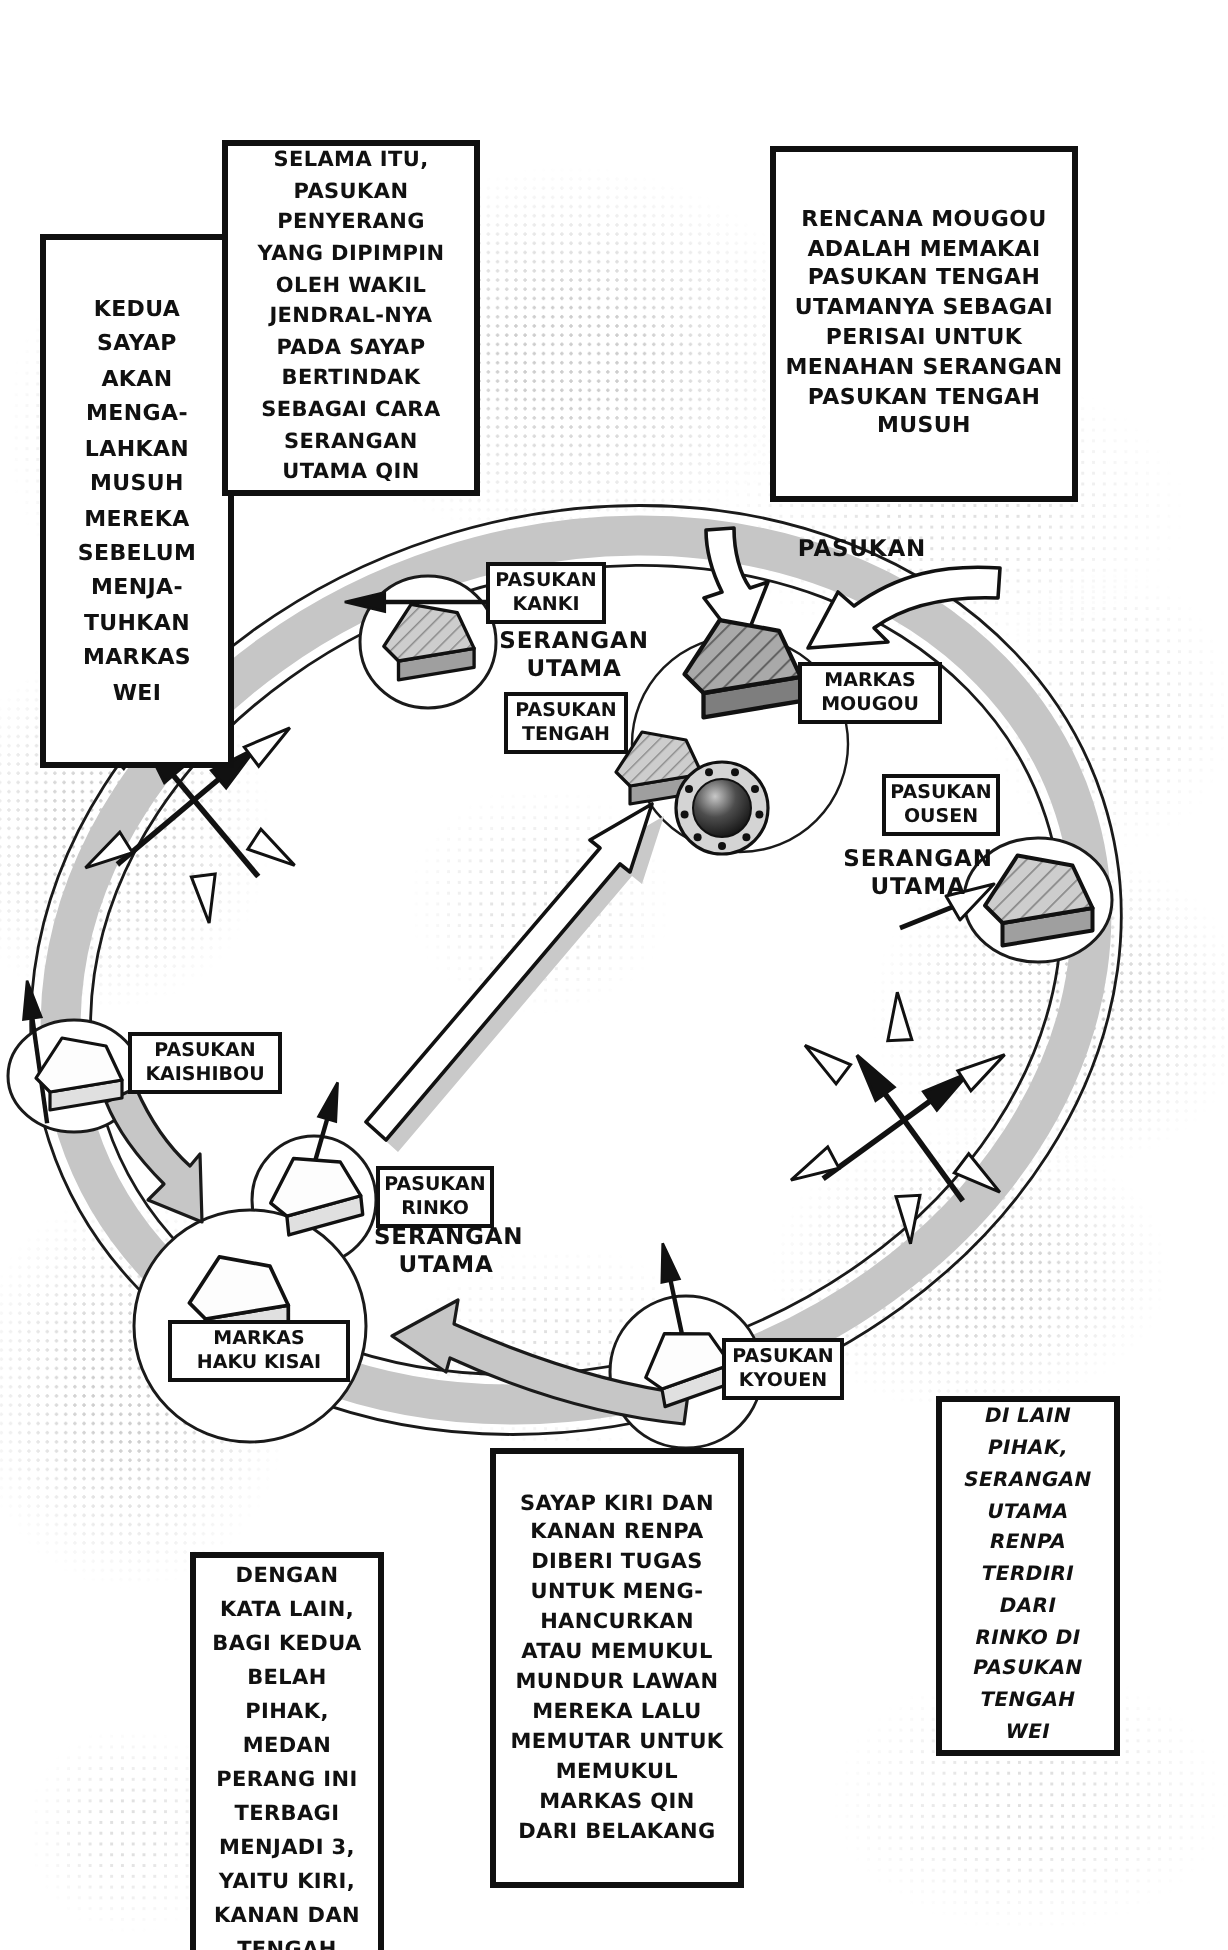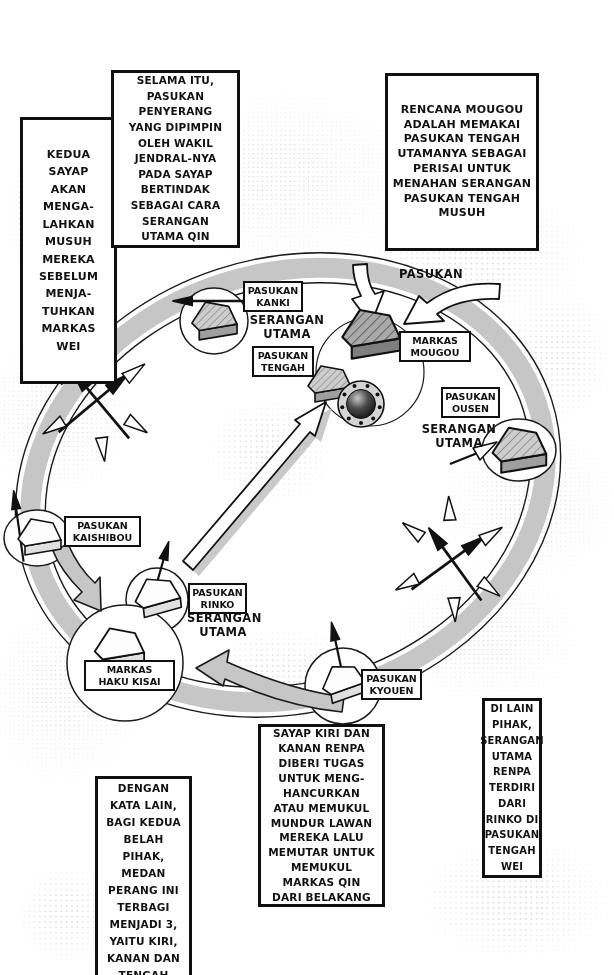--- a/index.html
+++ b/index.html
@@ -14,22 +14,22 @@
   .tex.f{opacity:.26;background-size:5.4px 5.4px;}
   svg{position:absolute;left:0;top:0;}
   
   .nbox{position:absolute;box-sizing:border-box;background:#fff;border:3px solid #101010;
         font-weight:bold;text-align:center;white-space:pre-line;
         display:flex;align-items:center;justify-content:center;letter-spacing:.2px;}
   #box-kedua  {left:20px; top:117px;width:97px; height:267px;font-size:11px;  line-height:17.4px;}
   #box-selama {left:111px;top:70px; width:129px;height:178px;font-size:10.5px;line-height:15.6px;}
   #box-rencana{left:385px;top:73px; width:154px;height:178px;font-size:11px;  line-height:14.8px;}
   #box-dengan {left:95px; top:729px;width:97px; height:211px;font-size:10.5px;line-height:17px;margin-top:47px;}
-  #box-sayap  {left:258px;top:724px;width:127px;height:183px;font-size:10.5px;line-height:14.9px;}
-  #box-dilain {left:482px;top:698px;width:60px; height:180px;font-size:10px;  line-height:15.8px;}
+  #box-sayap  {left:245px;top:724px;width:127px;height:220px;font-size:10.5px;line-height:14.9px;}
+  #box-dilain {left:468px;top:698px;width:92px; height:180px;font-size:10px;  line-height:15.8px;font-style:italic;}
   
   .ulabel{position:absolute;box-sizing:border-box;background:#fff;border:2px solid #101010;
           font-weight:bold;font-size:9.5px;line-height:1.22;text-align:center;
           white-space:pre-line;padding:2px 2px;}
   #lbl-kanki    {left:243px;top:281px;width:60px;}
   #lbl-tengah   {left:252px;top:346px;width:62px;}
   #lbl-mougou   {left:399px;top:331px;width:72px;}
   #lbl-ousen    {left:441px;top:387px;width:59px;}
   #lbl-kaishibou{left:64px; top:516px;width:77px;}
   #lbl-rinko    {left:188px;top:583px;width:59px;}

